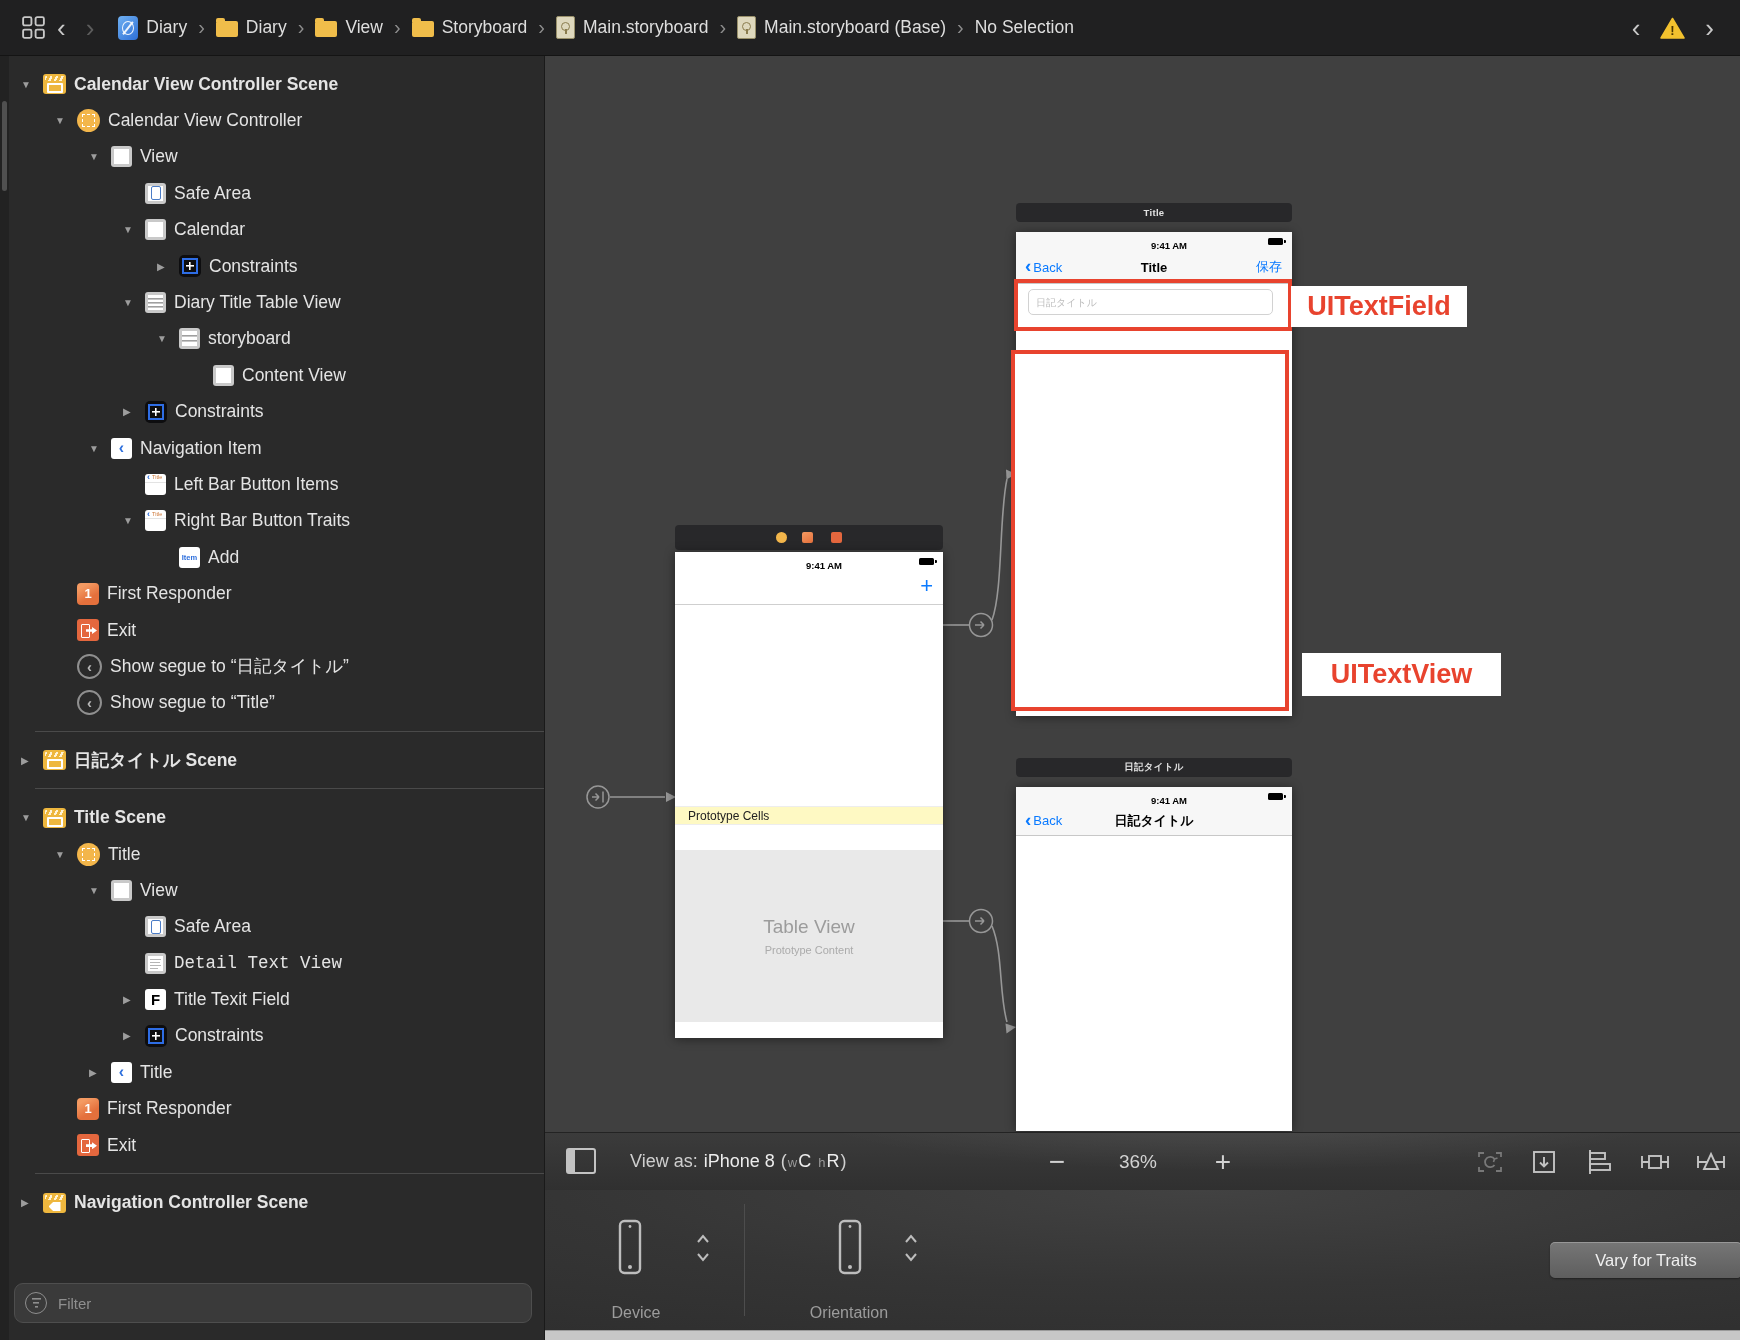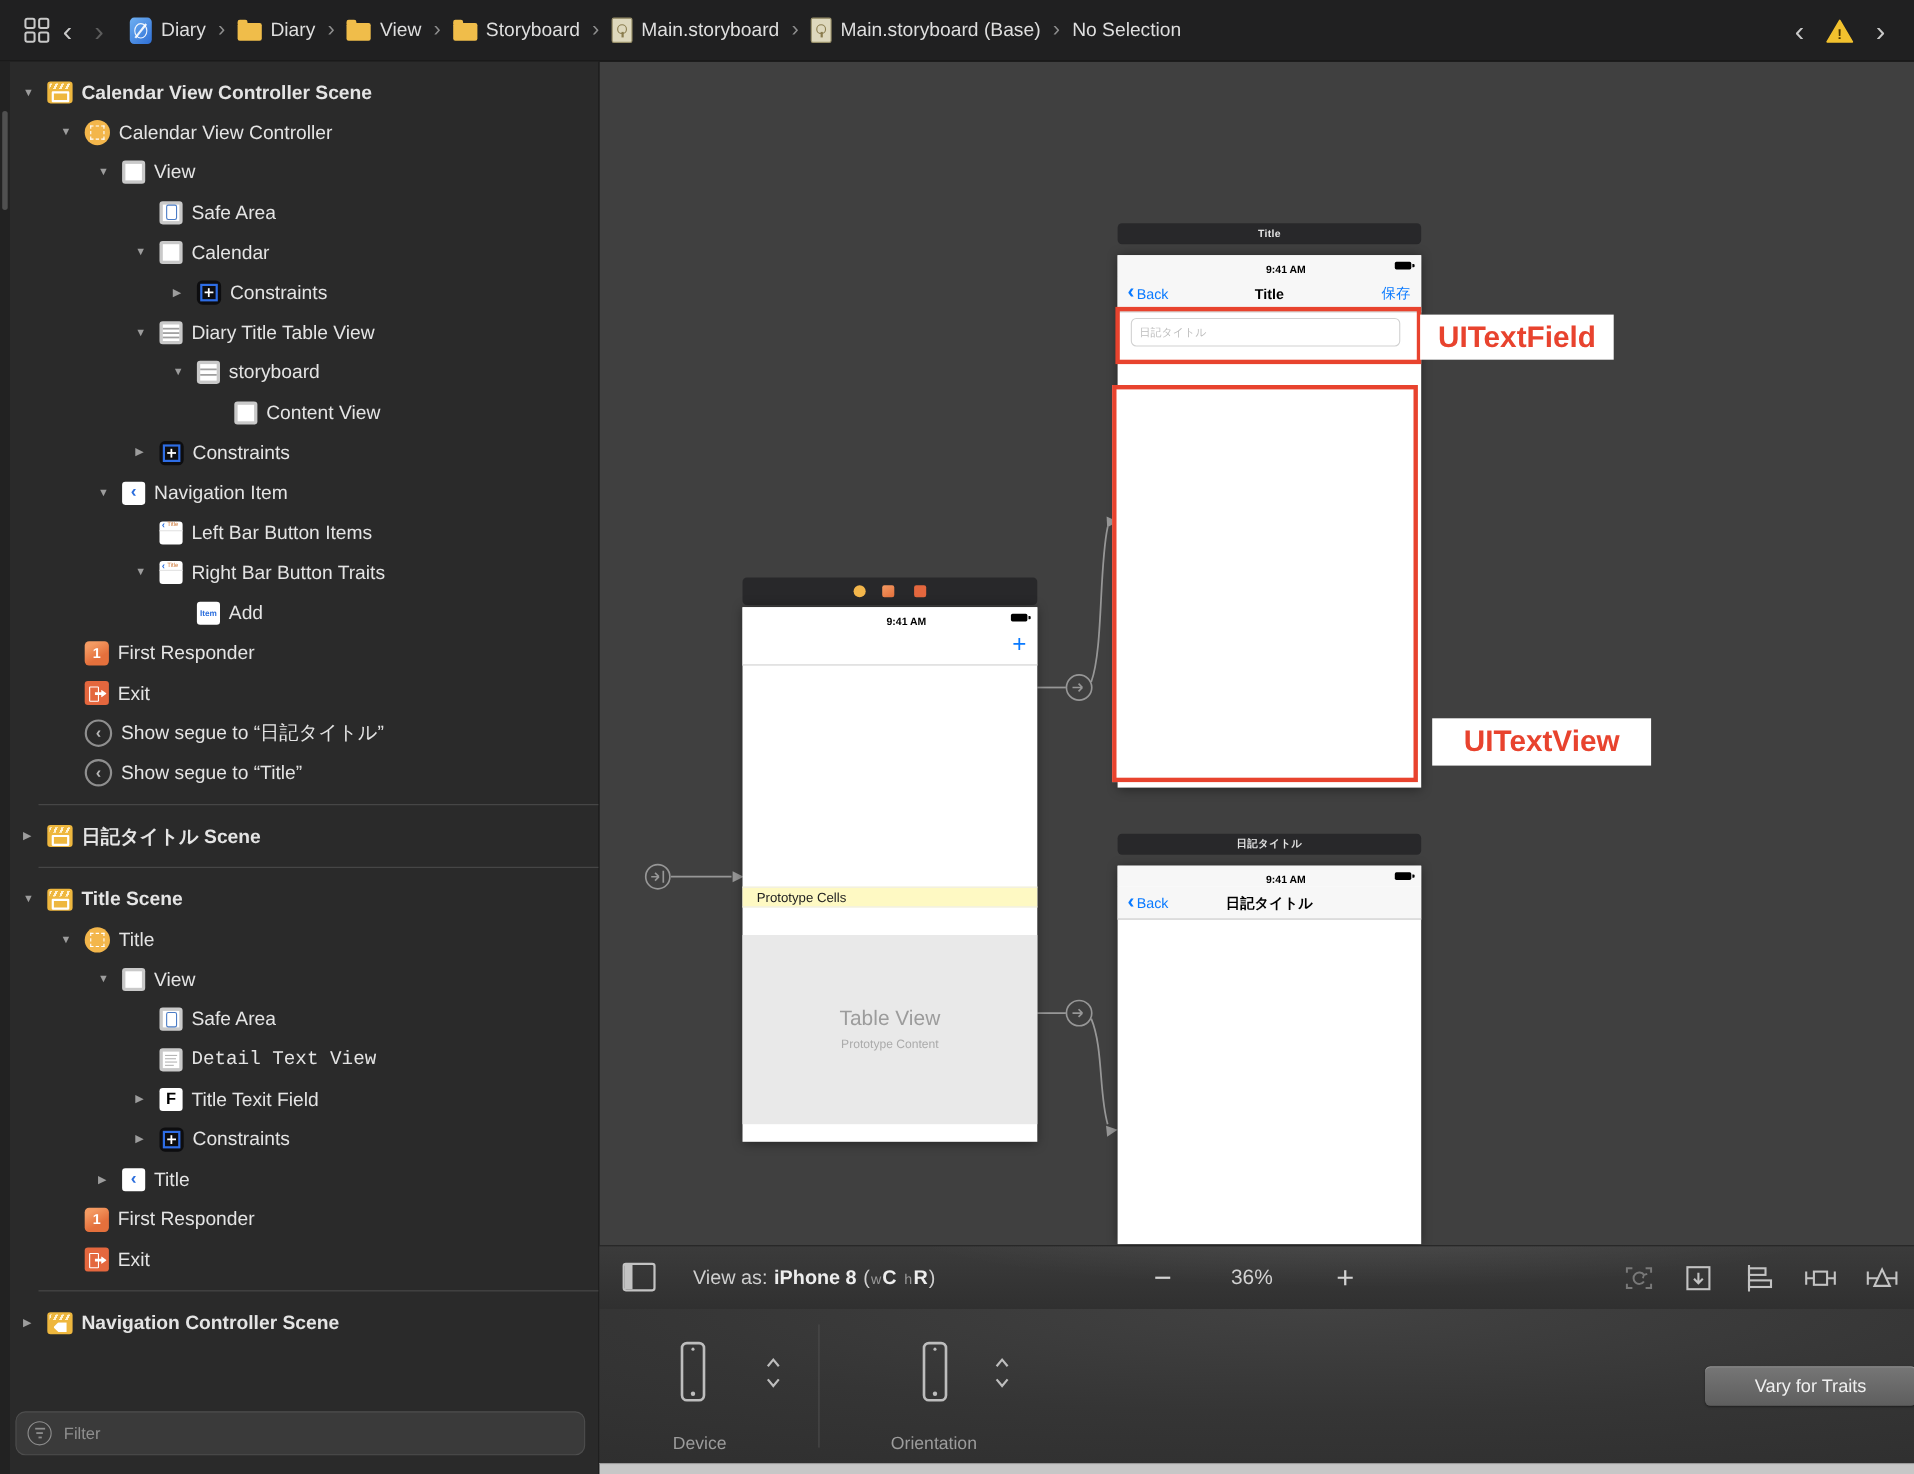--- a/index.html
+++ b/index.html
@@ -107,21 +107,21 @@
         font-size:10px;color:#bdbdbd;padding-left:7px;box-sizing:border-box;outline:none;font-family:inherit;}
   .ios-field::placeholder{color:#bdbdbd;}
 
   
   #toolbar{position:absolute;left:545px;top:1132px;width:1195px;height:58px;
       background:linear-gradient(180deg,#3b3b3b,#303030);border-top:1px solid #232323;box-sizing:border-box;}
   #toolbar::before{content:"";position:absolute;inset:0;
       background:radial-gradient(60% 160% at 58% -30%,rgba(255,255,255,.09),transparent 60%);pointer-events:none;}
   #viewas{position:absolute;left:85px;top:0;height:100%;display:flex;align-items:center;gap:6px;
       color:#cfcfcf;font-size:18px;}
-  .va-strong{color:#ededed;font-weight:700;text-align:center;}
+  .va-strong{color:#ededed;font-weight:400;text-align:center;}
   .trait-sm{font-size:13px;color:#9a9a9a;}
   .zoom-ctl{position:absolute;top:50%;transform:translate(-50%,-50%);color:#d2d2d2;}
   #panel-toggle{position:absolute;left:21px;top:15px;width:30px;height:26px;border:2px solid #c3c3c3;
       border-radius:3px;box-sizing:border-box;}
   #panel-toggle::before{content:"";position:absolute;left:0;top:0;width:7px;height:100%;background:#c3c3c3;}
   #tb-icons{position:absolute;right:14px;top:0;height:100%;display:flex;align-items:center;gap:26px;}
   #tb-icons span{display:inline-flex;}
 
   
   #devicebar{position:absolute;left:545px;top:1190px;width:1195px;height:140px;

